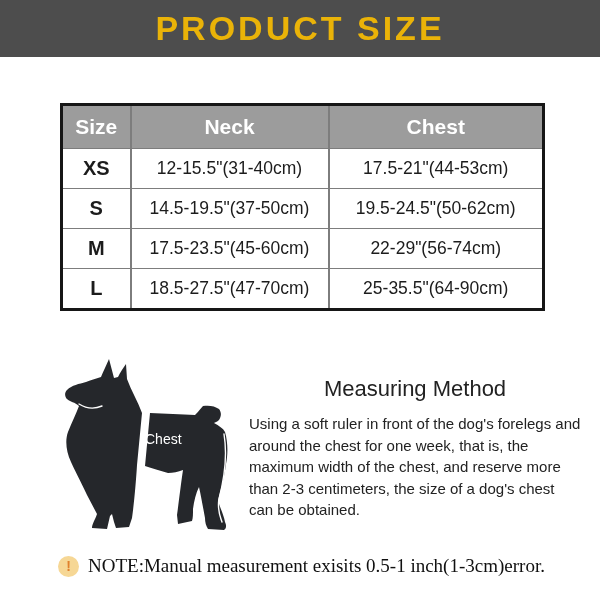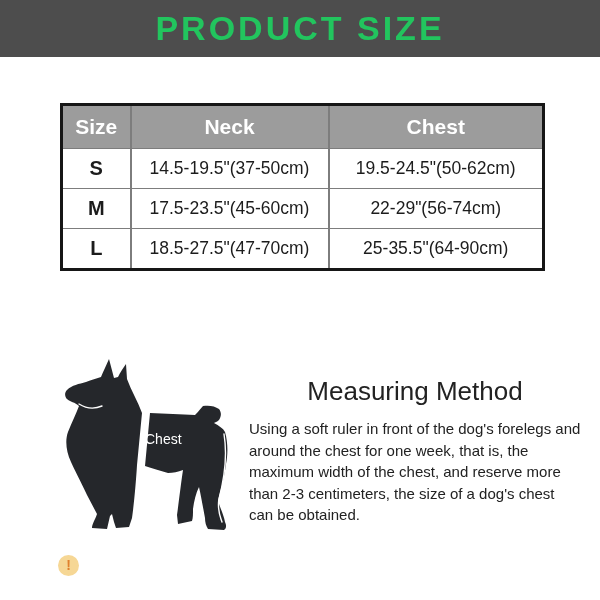--- a/index.html
+++ b/index.html
@@ -7,21 +7,21 @@
     width:600px;height:600px;position:relative;overflow:hidden;
     background:#ffffff;font-family:"Liberation Sans",sans-serif;
   }
   
   .banner{
     position:absolute;left:0;top:0;width:600px;height:57px;
     background:var(--header-bg,#4d4d4d);
     display:flex;align-items:center;justify-content:center;
   }
   .banner h1{
-    margin:0;color:#22c55e;font-size:34px;font-weight:800;letter-spacing:3px;
+    margin:0;color:#eab308;font-size:34px;font-weight:800;letter-spacing:3px;
   }
   
   table.size-table{
     position:absolute;left:60px;top:103px;width:482px;
     border-collapse:collapse;table-layout:fixed;
     border:3px solid var(--table-border,#161616);
     background:#ffffff;
   }
   .size-table col.c-size{width:69px;}
   .size-table col.c-neck{width:198px;}
@@ -42,21 +42,21 @@
   
   svg.dog{position:absolute;left:35px;top:352px;width:200px;height:195px;}
   svg.dog .body{fill:var(--dog,#25272b);}
   svg.dog .detail{fill:none;stroke:#ffffff;stroke-width:1.4;stroke-linecap:round;}
   svg.dog text{
     font-family:"Liberation Sans",sans-serif;font-size:14px;fill:#ffffff;
   }
   
   .measuring{position:absolute;left:242px;top:376px;width:346px;}
   .measuring .m-title{
-    text-align:center;font-size:26px;color:#222222;font-weight:400;margin:0 0 11px 0;
+    text-align:center;font-size:22px;color:#222222;font-weight:400;margin:0 0 11px 0;
   }
   .measuring .m-body{
     font-size:15px;line-height:21.5px;color:#222222;margin:7px;
   }
   
   .note{
     position:absolute;left:58px;top:555px;width:530px;
     display:flex;align-items:center;gap:9px;
   }
   .note-icon{
@@ -82,20 +82,25 @@
       <col class="c-chest">
     </colgroup>
   <thead>
     <tr>
       <th>Size</th>
       <th>Neck</th>
       <th>Chest</th>
     </tr>
   </thead>
   <tbody>
+    <tr>
+      <td class="size">XS</td>
+      <td>12-15.5"(31-40cm)</td>
+      <td>17.5-21"(44-53cm)</td>
+    </tr>
     <tr>
       <td class="size">S</td>
       <td>14.5-19.5"(37-50cm)</td>
       <td>19.5-24.5"(50-62cm)</td>
     </tr>
     <tr>
       <td class="size">M</td>
       <td>17.5-23.5"(45-60cm)</td>
       <td>22-29"(56-74cm)</td>
     </tr>
@@ -167,13 +172,14 @@
   <text x="110" y="92">Chest</text>
 </svg>
 
 <div class="measuring">
   <h2 class="m-title">Measuring Method</h2>
   <p class="m-body">Using a soft ruler in front of the dog's forelegs and around the chest for one week, that is, the maximum width of the chest, and reserve more than 2-3 centimeters, the size of a dog's chest can be obtained.</p>
 </div>
 
 <div class="note">
   <span class="note-icon">!</span>
+  <span class="note-text">NOTE:Manual measurement exisits 0.5-1 inch(1-3cm)error.</span>
 </div>
 
 </body></html>

